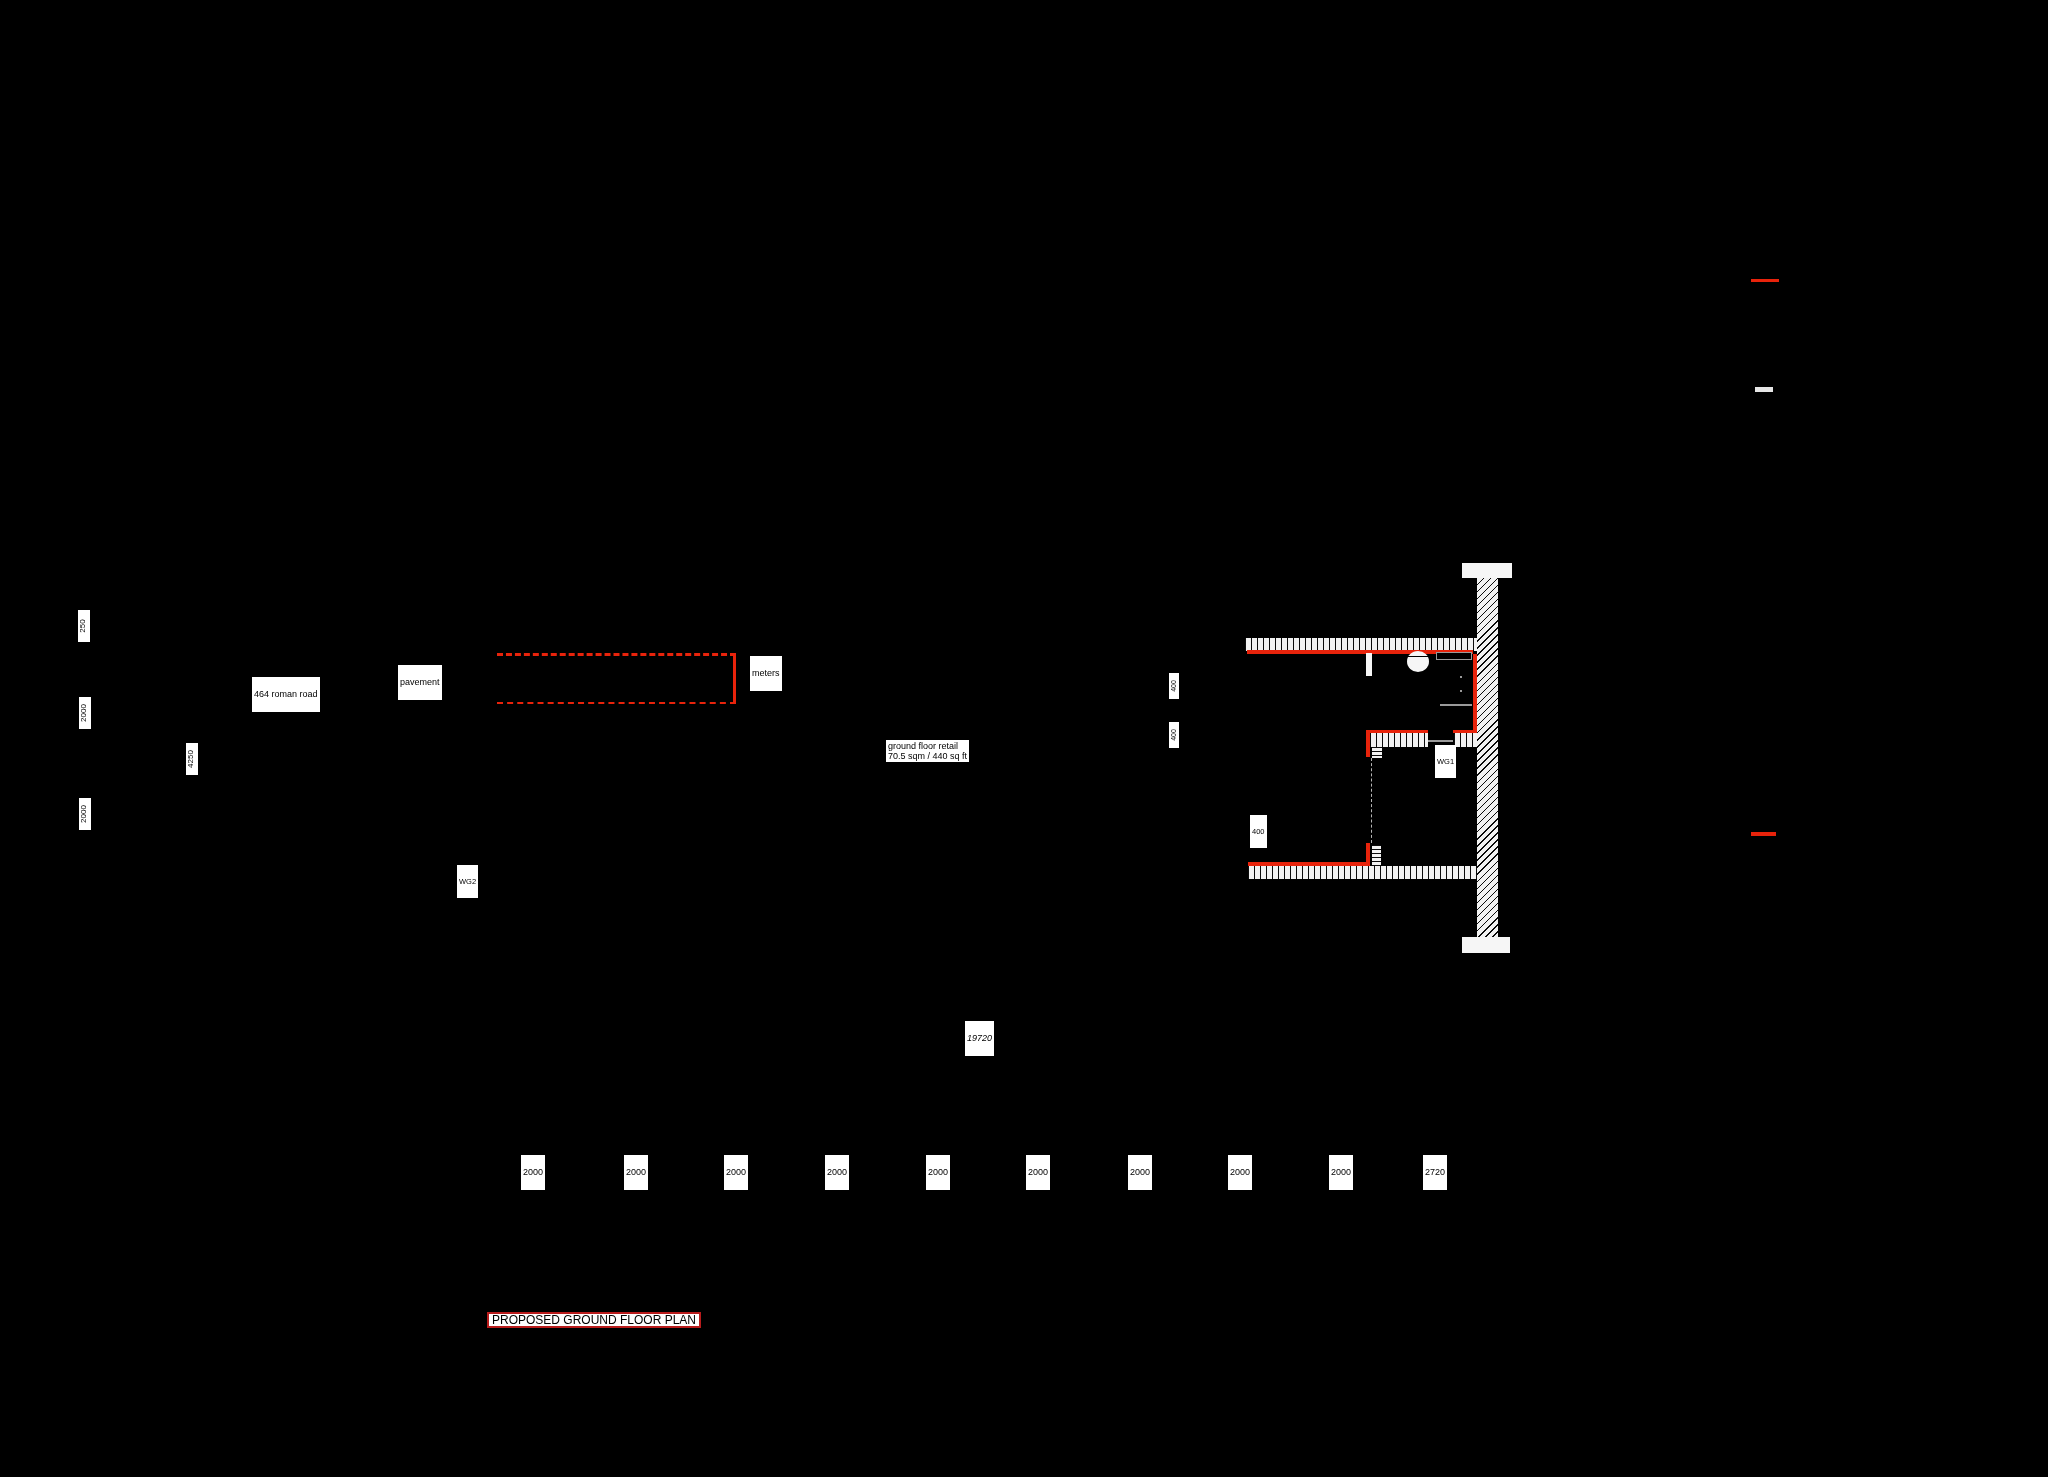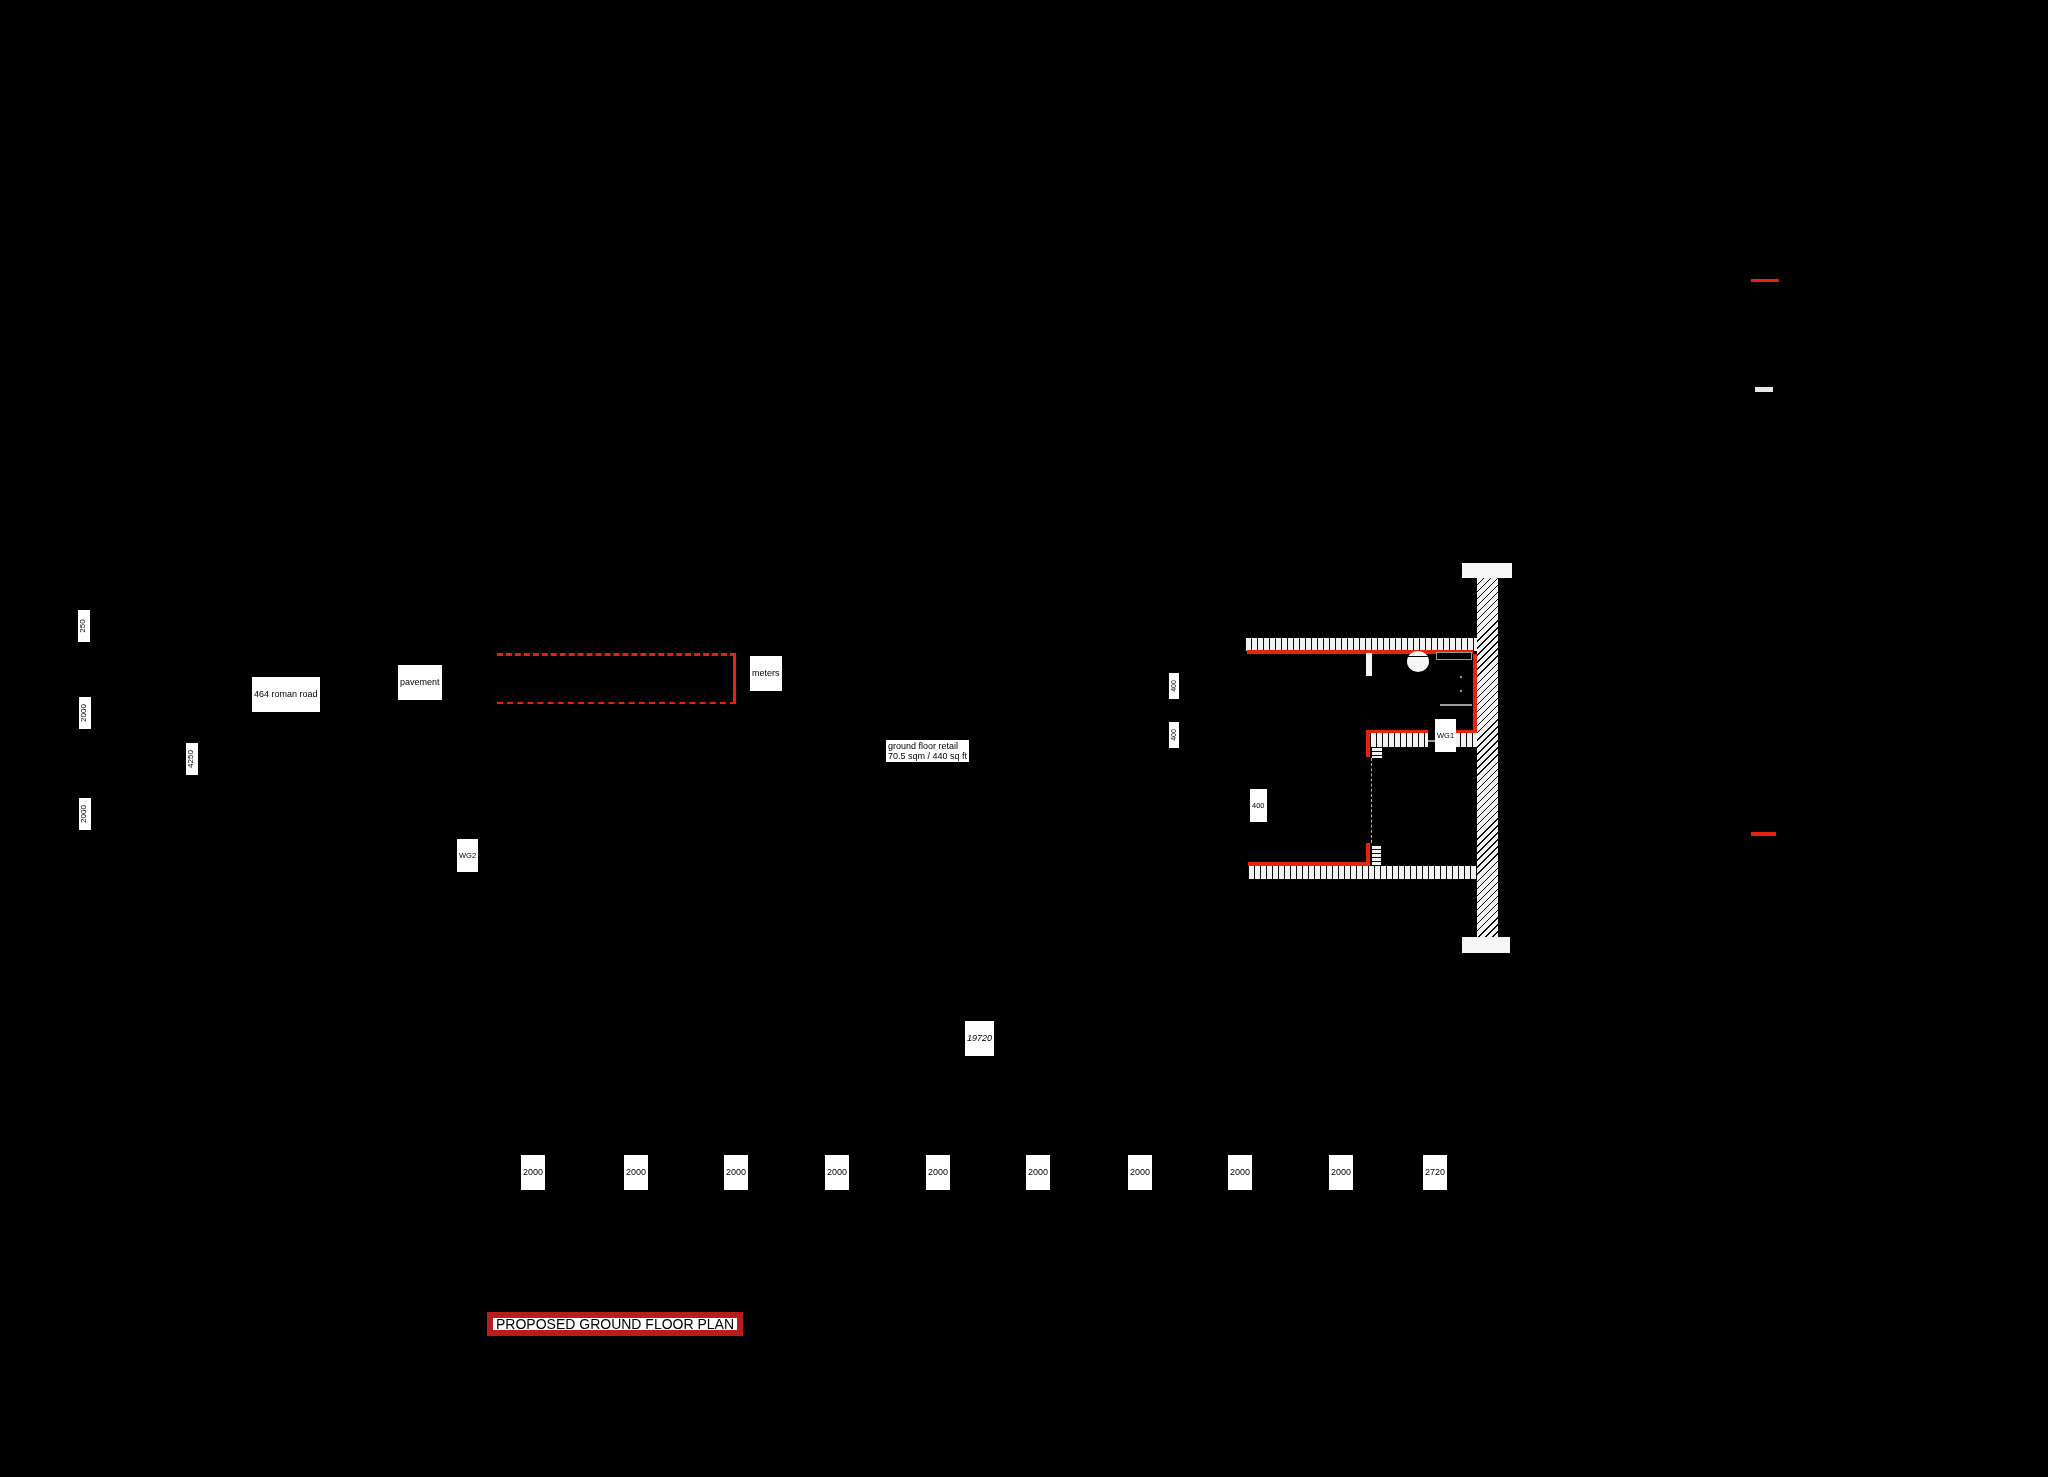--- a/index.html
+++ b/index.html
@@ -1,39 +1,39 @@
 <!DOCTYPE html>
 <html><head>
 <meta charset="utf-8">
 <style>
   html,body{margin:0;padding:0;background:#000;}
   #page{position:relative;width:2048px;height:1477px;background:#000;overflow:hidden;
         font-family:"Liberation Sans", sans-serif;}
   .lbl{position:absolute;background:#fff;color:#000;font-size:9px;line-height:11px;
        padding:12px 2px;white-space:nowrap;}
-  .lbl.small{font-size:7.5px;line-height:9px;}
+  .lbl.small{font-size:7.5px;line-height:9px;margin-top:26px;}
   .vlbl{position:absolute;background:#fff;color:#000;font-size:8px;line-height:10px;
         text-align:center;transform:rotate(-90deg);white-space:nowrap;padding:0 1px;}
   .vlbl.small{font-size:7px;line-height:9px;}
   .redline{position:absolute;background:#e8230b;}
   .grayline{position:absolute;background:#9a9a9a;}
   .hatch-v{position:absolute;background:repeating-linear-gradient(90deg,#0b0b0b 0 1px,#f2f2f2 1px 6px);}
   .hatch-h{position:absolute;background:repeating-linear-gradient(180deg,#0b0b0b 0 1px,#f2f2f2 1px 4px);}
   .hatch-diag{position:absolute;background:repeating-linear-gradient(135deg,#0b0b0b 0 1px,#f2f2f2 1px 5px);}
   .whiteblock{position:absolute;background:#f6f6f6;}
   .meters-box{position:absolute;left:497px;top:653px;width:236px;height:46px;
       border-top:3px dashed #e8230b;border-bottom:2px dashed #e8230b;border-right:3px solid #e8230b;}
   .dashed-v{position:absolute;width:0;border-left:1px dashed #b5b5b5;}
   .basin{position:absolute;left:1407px;top:651px;width:22px;height:21px;background:#f6f6f6;
          border-radius:50%;}
   .basin-line{position:absolute;left:1408px;top:656px;width:20px;height:1px;background:#000;}
   .shelf{position:absolute;left:1436px;top:652px;width:34px;height:6px;border:1px solid #9a9a9a;background:#000;}
   .dot{position:absolute;width:2px;height:2px;background:#9a9a9a;}
   .title-lbl{position:absolute;left:487px;top:1312px;background:#fff;color:#000;
-             font-size:14px;line-height:12px;padding:0 3px;border:6px solid #b91c1c;white-space:nowrap;}
+             font-size:12px;line-height:12px;padding:0 3px;border:2px solid #b91c1c;white-space:nowrap;}
   .retail-lbl{position:absolute;left:866px;top:740px;background:#fff;color:#000;
               font-size:9px;line-height:10px;padding:1px 2px;white-space:nowrap;margin-left:20px;}
 </style>
 </head>
 <body>
 
 <div id="page">
 
   <div class="vlbl" style="left:68px;top:620px;width:30px;height:12px;">250</div>
   <div class="vlbl" style="left:69px;top:707px;width:30px;height:12px;">2000</div>

